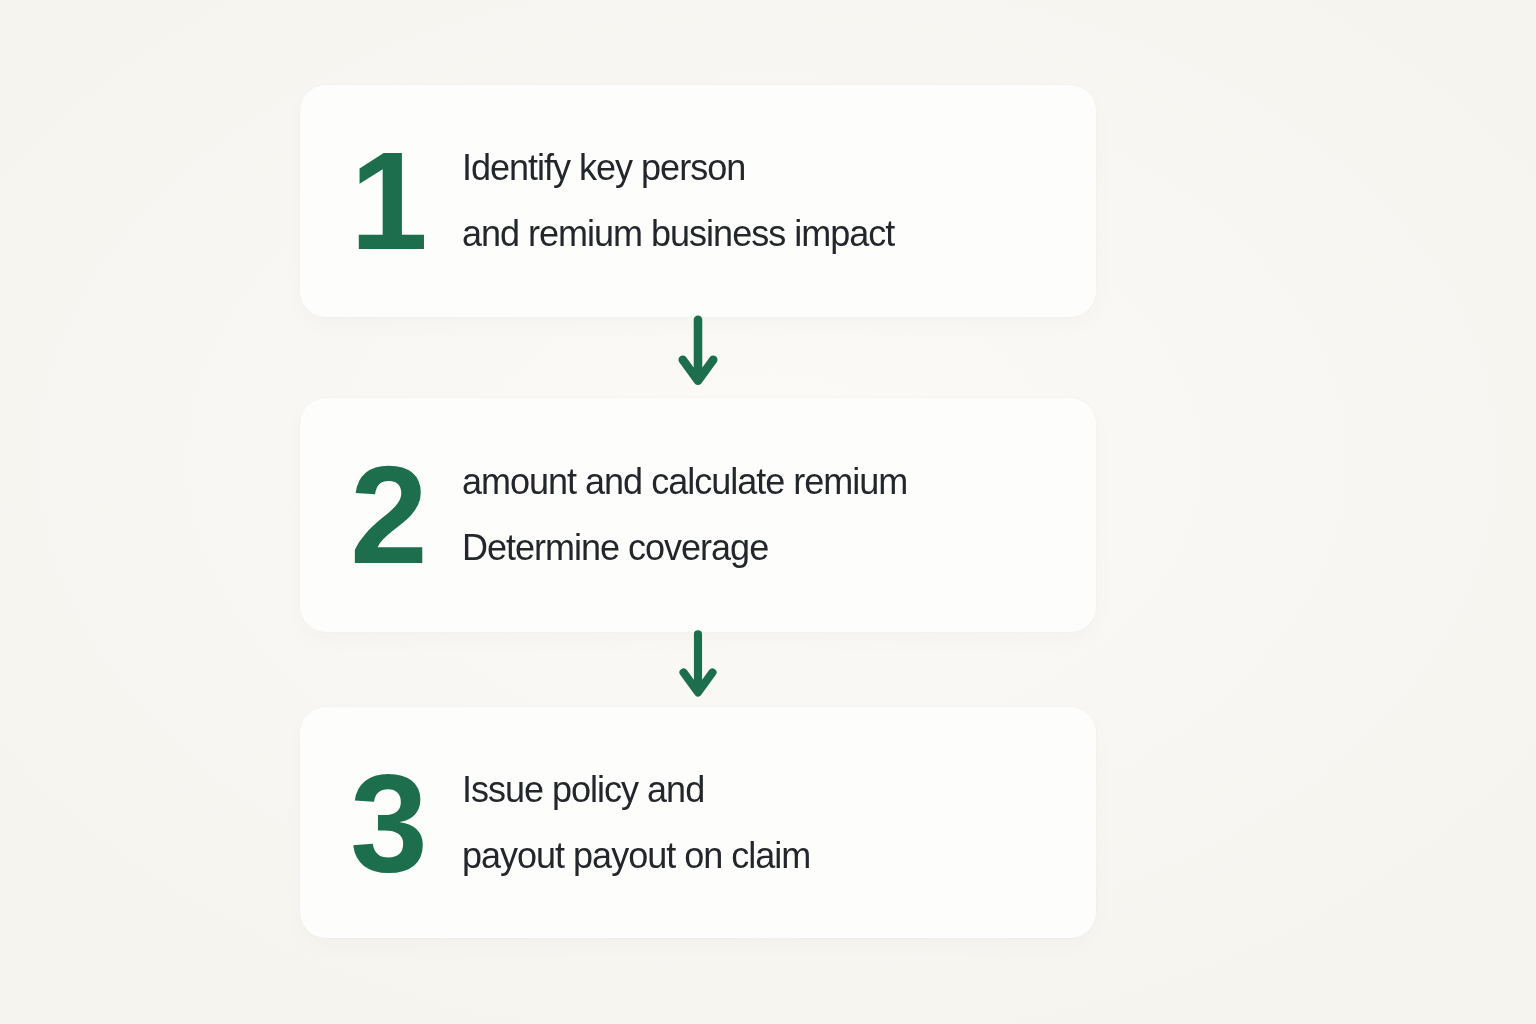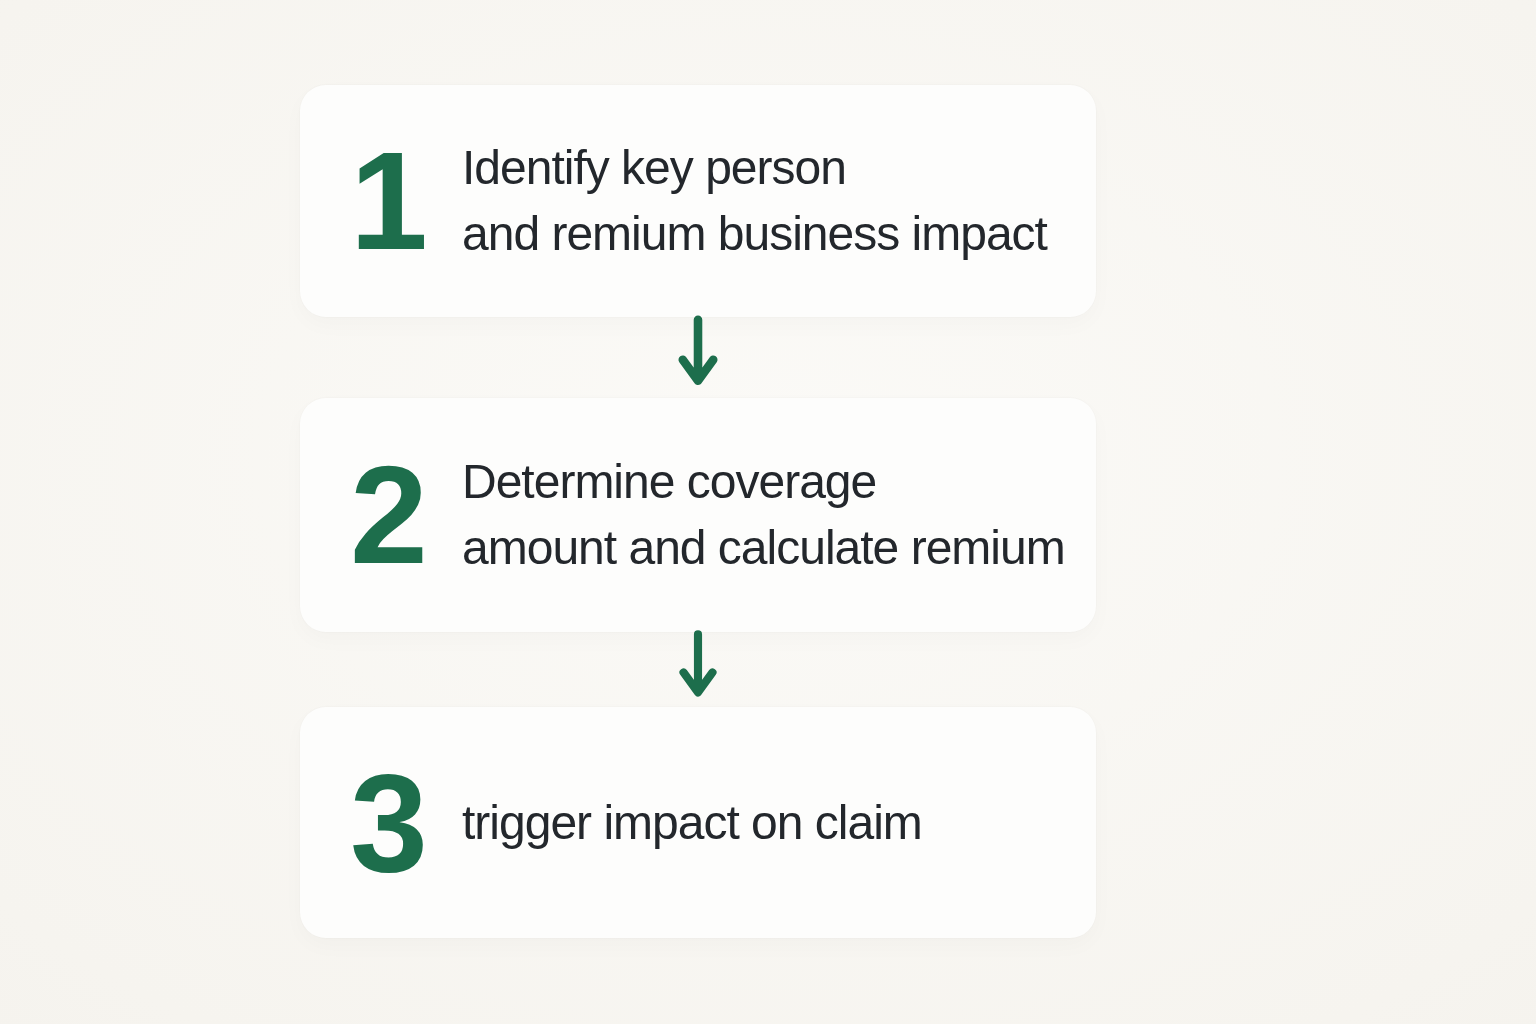--- a/index.html
+++ b/index.html
@@ -40,21 +40,21 @@
     text-align: center;
     font-size: 140px;
     line-height: 1;
     font-weight: 700;
     color: var(--accent, #1d6e4c);
     letter-spacing: -4px;
   }
   .txt {
     margin-left: 20px;
     color: var(--text, #23272c);
-    font-size: 48px;
+    font-size: 36px;
     line-height: 66px;
     letter-spacing: -1px;
     font-weight: 400;
   }
   .arrow {
     position: absolute;
     left: 676px;
     width: 44px;
   }
   .arrow.a1 { top: 314px; height: 80px; }
@@ -83,31 +83,32 @@
 
   <div class="arrow a1">
     <svg viewBox="0 0 44 84" aria-hidden="true">
       <path d="M22 6 V 62 M6 48 L22 70 L38 48"></path>
     </svg>
   </div>
 
   <section class="card c2">
     <div class="num">2</div>
     <div class="txt">
+      <div>amount and calculate remium</div>
       <div>Determine coverage</div>
-      <div>amount and calculate remium</div>
     </div>
   </section>
 
   <div class="arrow a2">
     <svg viewBox="0 0 44 84" aria-hidden="true">
       <path d="M22 6 V 62 M6 48 L22 70 L38 48"></path>
     </svg>
   </div>
 
   <section class="card c3">
     <div class="num">3</div>
     <div class="txt">
-      <div>trigger impact on claim</div>
+      <div>Issue policy and</div>
+      <div>payout payout on claim</div>
     </div>
   </section>
 
 </div>
 
 </body></html>

